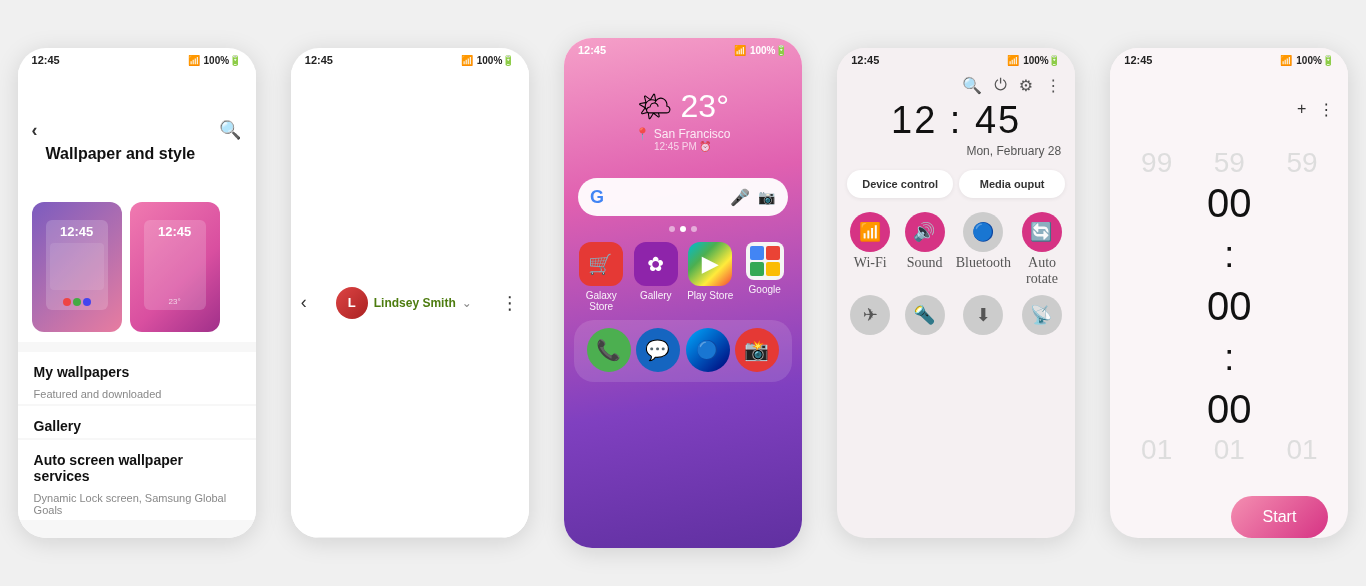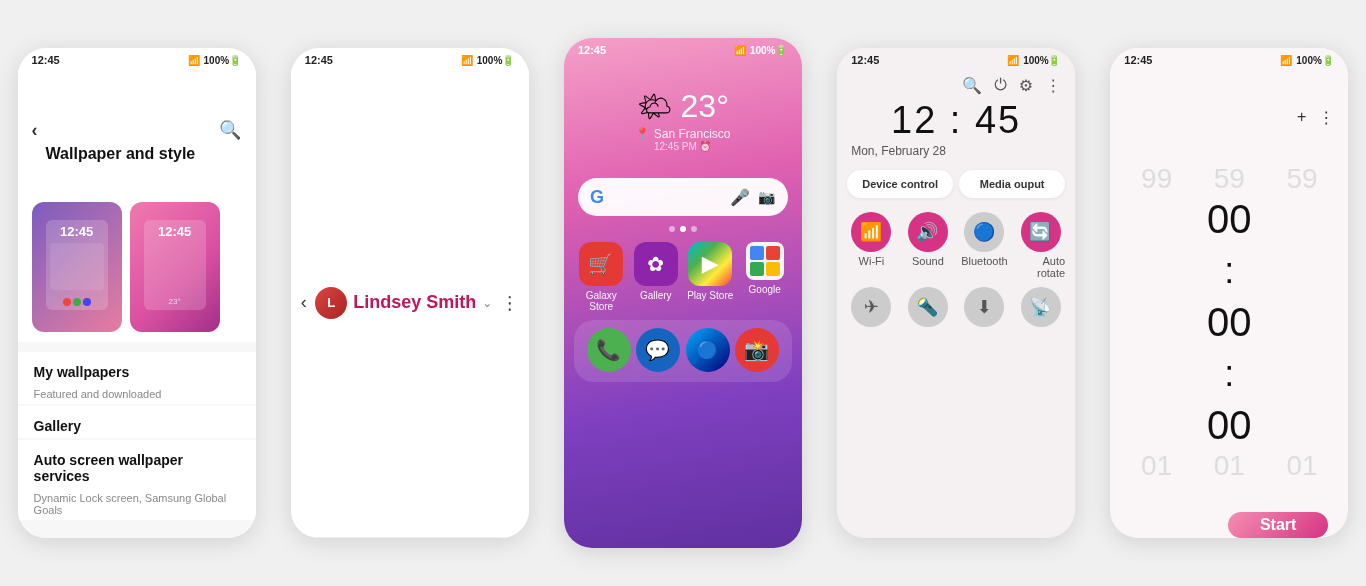--- a/index.html
+++ b/index.html
@@ -147,23 +147,23 @@
       background: linear-gradient(135deg, #d44,#a22);
       overflow: hidden;
       display: flex;
       align-items: center;
       justify-content: center;
       color: #fff;
       font-size: 13px;
       font-weight: 700;
     }
     .contact-name {
-      font-size: 18px;
+      font-size: 12px;
       font-weight: 700;
-      color: #be185d;
+      color: #4d7c0f;
     }
     .chat-area {
       flex: 1;
       background: #f7f7f7;
       padding: 0 10px;
       overflow: hidden;
       display: flex;
       flex-direction: column;
       gap: 6px;
     }
@@ -318,21 +318,21 @@
       background: #f5f0f2;
     }
     .qs-datetime {
       text-align: center;
       font-size: 38px;
       font-weight: 300;
       color: #111;
       letter-spacing: 2px;
     }
     .qs-date {
-      text-align: left;
+      text-align: right;
       font-size: 12px;
       color: #555;
       margin-top: 2px;
     }
     .qs-media-row {
       display: flex;
       gap: 6px;
       padding: 8px 10px;
     }
     .qs-media-btn {
@@ -363,23 +363,24 @@
       border-radius: 50%;
       display: flex;
       align-items: center;
       justify-content: center;
       font-size: 18px;
       color: #fff;
     }
     .qs-active { background: #d63384; }
     .qs-inactive { background: #ccc; }
     .qs-icon-label {
-      font-size: 11px;
+      font-size: 14px;
       color: #555;
-      text-align: right;
+      text-align: center;
+      font-family: Liberation Serif, serif;
     }
 
     
     .phone5 {
       width: 238px;
       height: 490px;
       background: #faf5f7;
     }
     .phone5 .topbar {
       display: flex;
@@ -453,23 +454,23 @@
     .timer-start-area {
       display: flex;
       justify-content: flex-end;
       padding: 30px 20px 0;
     }
     .timer-start-btn {
       background: linear-gradient(135deg, #f48fb1, #d63384);
       color: #fff;
       border: none;
       border-radius: 24px;
-      padding: 4px 32px;
+      padding: 12px 32px;
       font-size: 16px;
-      font-weight: 700;
+      font-weight: 400;
       cursor: pointer;
     }
     .qs-status-bar { background: #f5f0f2; }
   </style>
 </head>
 <body>
 
 <div class="phone phone1">
   <div class="status-bar">
     <span>12:45</span>

